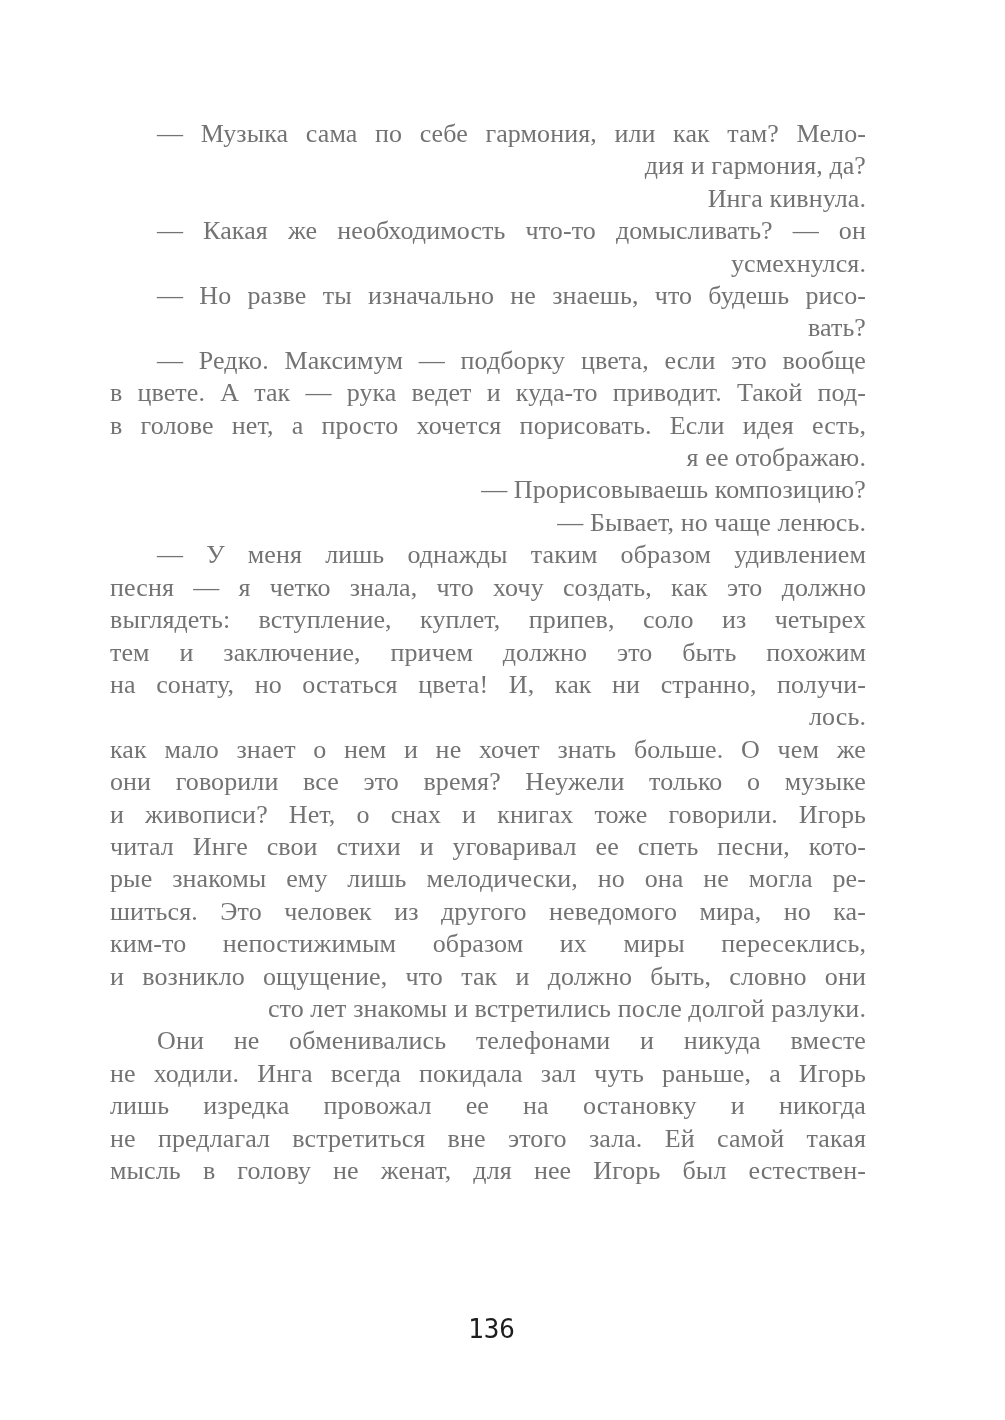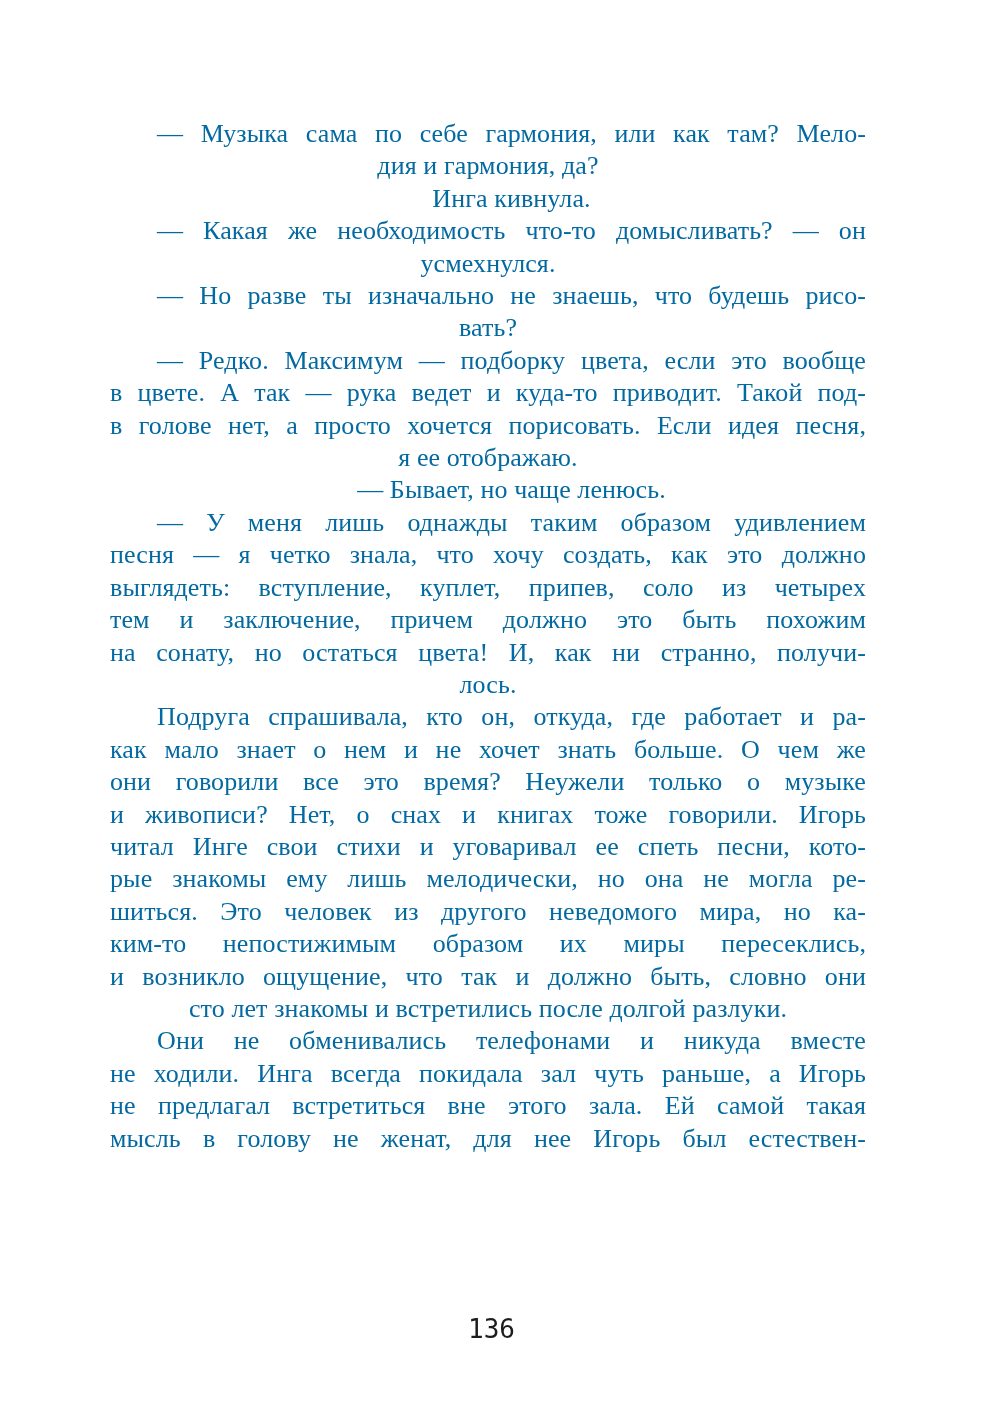--- a/index.html
+++ b/index.html
@@ -15,27 +15,27 @@
     overflow: hidden;
   }
   .text-block {
     position: absolute;
     left: 110px;
     top: 118px;
     width: 756px;
     font-family: "Liberation Serif", "DejaVu Serif", serif;
     font-size: 26px;
     line-height: 32.4px;
-    color: #0369a1;
+    color: #737373;
     letter-spacing: 0.1px;
   }
   .line {
     min-height: 32.4px;
     white-space: normal;
-    text-align: center;
+    text-align: right;
   }
   .line.indent {
     text-indent: 47px;
   }
   .line.just {
     text-align: justify;
     text-align-last: justify;
   }
   .page-number {
     position: absolute;
@@ -55,38 +55,39 @@
   <div class="text-block">
       <div class="line indent just">— Музыка сама по себе гармония, или как там? Мело-</div>
       <div class="line">дия и гармония, да?</div>
       <div class="line indent">Инга кивнула.</div>
       <div class="line indent just">— Какая же необходимость что-то домысливать? — он</div>
       <div class="line">усмехнулся.</div>
       <div class="line indent just">— Но разве ты изначально не знаешь, что будешь рисо-</div>
       <div class="line">вать?</div>
       <div class="line indent just">— Редко. Максимум — подборку цвета, если это вообще</div>
       <div class="line just">в цвете. А так — рука ведет и куда-то приводит. Такой под-</div>
-      <div class="line just">в голове нет, а просто хочется порисовать. Если идея песня,</div>
+      <div class="line just">в голове нет, а просто хочется порисовать. Если идея есть,</div>
       <div class="line">я ее отображаю.</div>
+      <div class="line indent">— Прорисовываешь композицию?</div>
       <div class="line indent">— Бывает, но чаще ленюсь.</div>
       <div class="line indent just">— У меня лишь однажды таким образом удивлением</div>
       <div class="line just">песня — я четко знала, что хочу создать, как это должно</div>
       <div class="line just">выглядеть: вступление, куплет, припев, соло из четырех</div>
       <div class="line just">тем и заключение, причем должно это быть похожим</div>
       <div class="line just">на сонату, но остаться цвета! И, как ни странно, получи-</div>
       <div class="line">лось.</div>
-      <div class="line indent just">Подруга спрашивала, кто он, откуда, где работает и ра-</div>
       <div class="line just">как мало знает о нем и не хочет знать больше. О чем же</div>
       <div class="line just">они говорили все это время? Неужели только о музыке</div>
       <div class="line just">и живописи? Нет, о снах и книгах тоже говорили. Игорь</div>
       <div class="line just">читал Инге свои стихи и уговаривал ее спеть песни, кото-</div>
       <div class="line just">рые знакомы ему лишь мелодически, но она не могла ре-</div>
       <div class="line just">шиться. Это человек из другого неведомого мира, но ка-</div>
       <div class="line just">ким-то непостижимым образом их миры пересеклись,</div>
       <div class="line just">и возникло ощущение, что так и должно быть, словно они</div>
       <div class="line">сто лет знакомы и встретились после долгой разлуки.</div>
       <div class="line indent just">Они не обменивались телефонами и никуда вместе</div>
       <div class="line just">не ходили. Инга всегда покидала зал чуть раньше, а Игорь</div>
+      <div class="line just">лишь изредка провожал ее на остановку и никогда</div>
       <div class="line just">не предлагал встретиться вне этого зала. Ей самой такая</div>
       <div class="line just">мысль в голову не женат, для нее Игорь был естествен-</div>
     </div>
   <div class="page-number">136</div>
 </div>
 
 </body></html>

